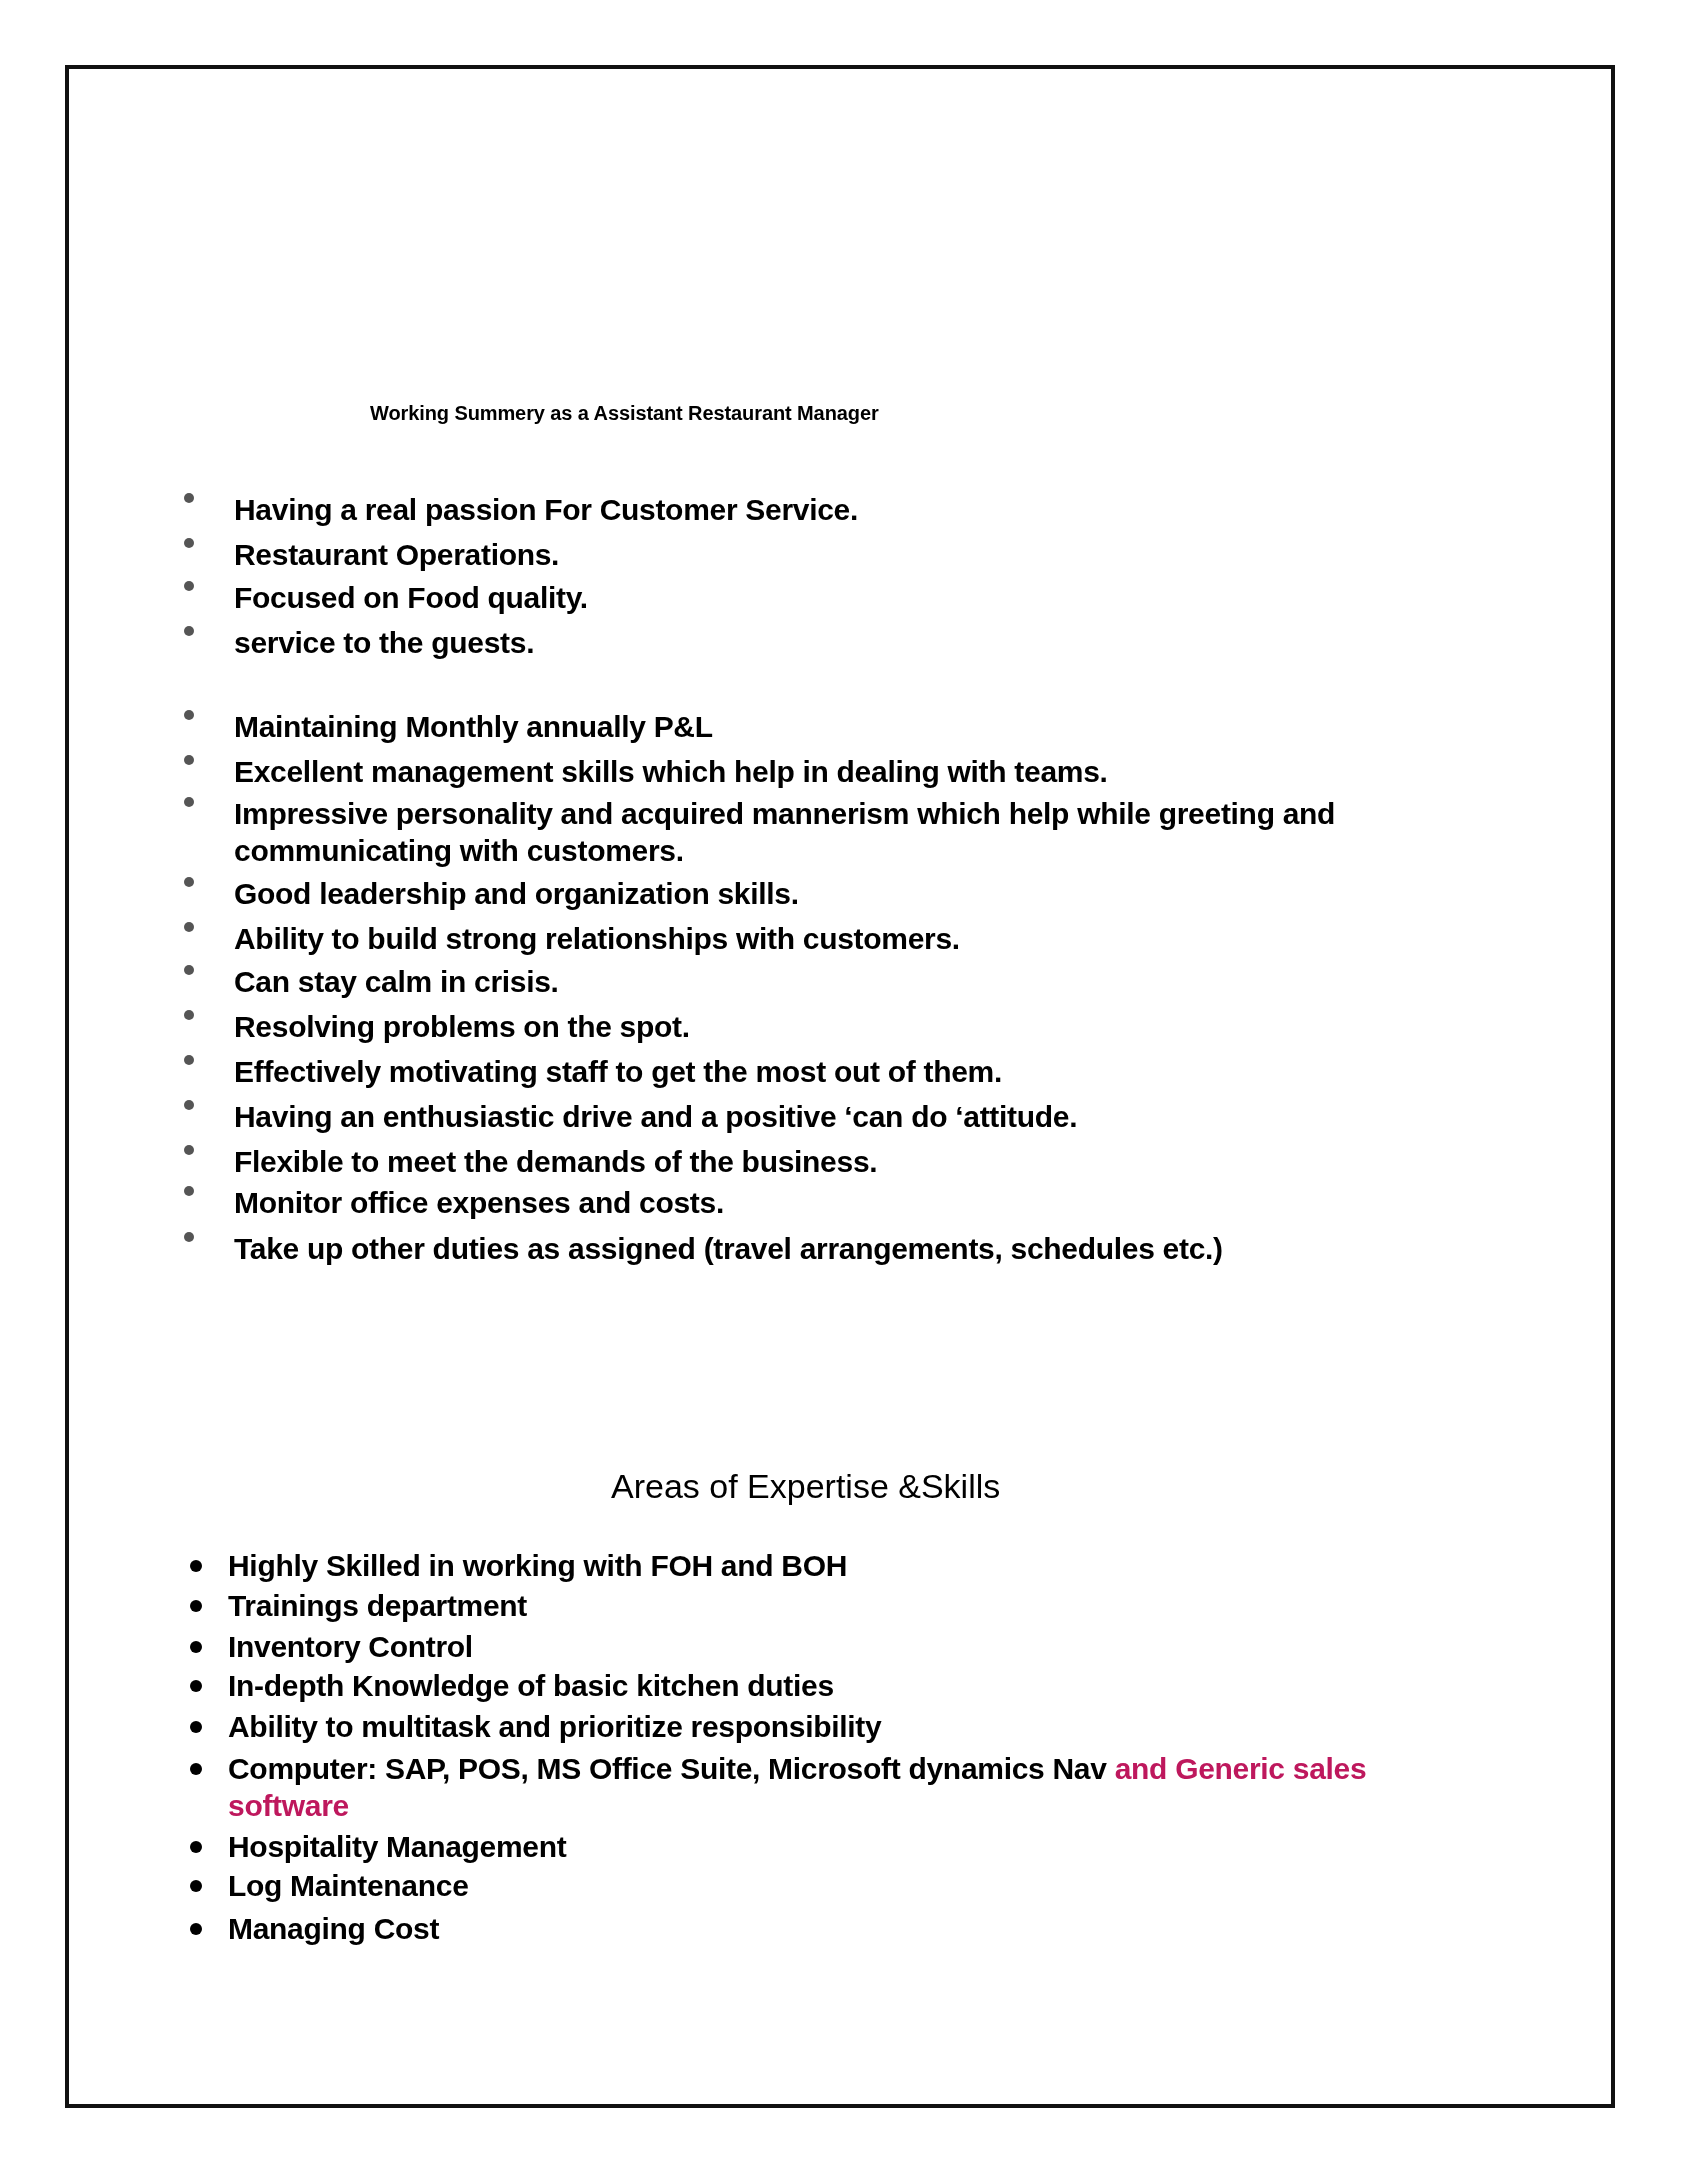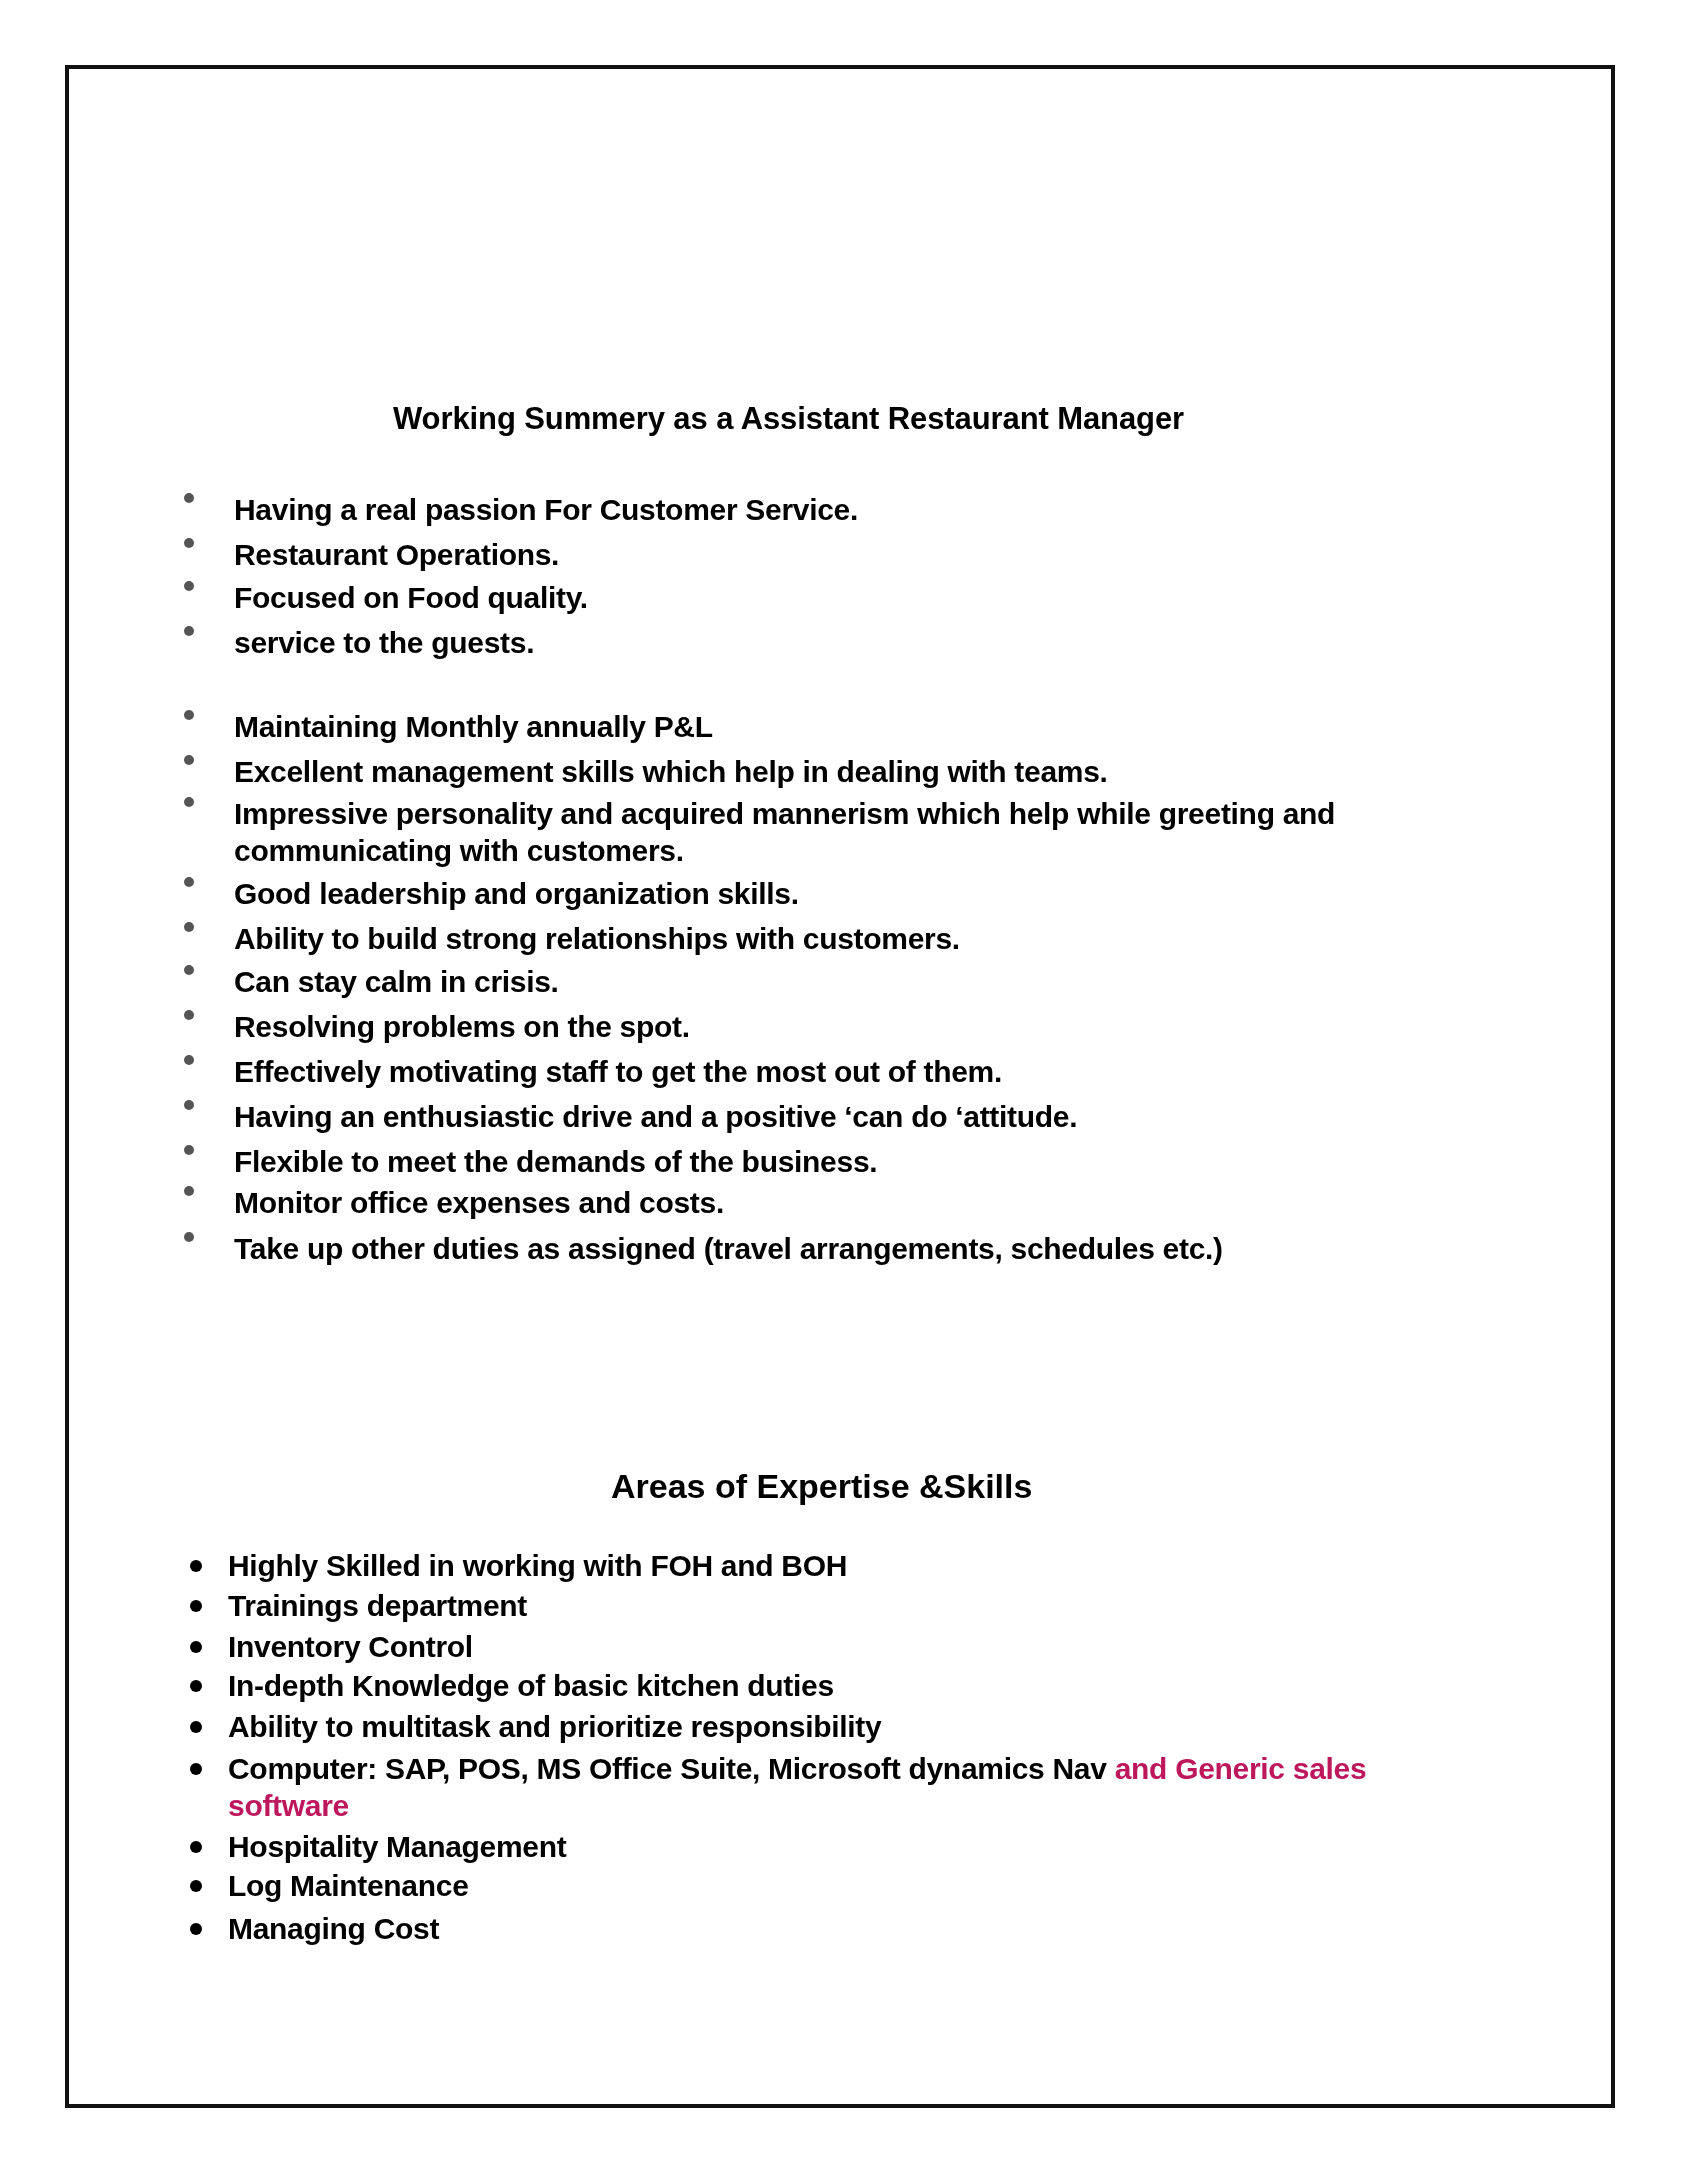--- a/index.html
+++ b/index.html
@@ -1,22 +1,22 @@
 <!DOCTYPE html>
 <html><head>
 <meta charset="utf-8">
 <style>
   html, body { margin: 0; padding: 0; background: #ffffff; }
   body { width: 1683px; height: 2178px; position: relative; overflow: hidden;
          font-family: "Liberation Sans", "DejaVu Sans", sans-serif; color: #000; }
   .page-border { position: absolute; left: 65px; top: 65px; width: 1542px; height: 2035px;
                  border: 4px solid #111; box-sizing: content-box; }
   .heading { position: absolute; font-weight: bold; white-space: nowrap; line-height: 1; }
-  #h1 { left: 393px; top: 403px; font-size: 31px; letter-spacing: -0.1px; }
-  #h2 { left: 611px; top: 1469px; font-size: 34px; font-weight: bold; }
+  #h1 { left: 370px; top: 403px; font-size: 20px; letter-spacing: -0.1px; }
+  #h2 { left: 611px; top: 1469px; font-size: 34px; font-weight: normal; }
 
   .item { position: absolute; font-weight: bold; line-height: 37px; white-space: nowrap; }
   .summary .item { left: 180px; font-size: 30px; letter-spacing: -0.3px; }
   .summary .bullet { position: absolute; left: 4px; top: 14px; width: 10px; height: 10px;
                      border-radius: 50%; background: #555; }
   .summary .text { position: absolute; left: 54px; top: 12px; }
   .skills .item { left: 180px; font-size: 30px; letter-spacing: -0.3px; }
   .skills .bullet { position: absolute; left: 10px; top: 13px; width: 12px; height: 12px;
                     border-radius: 50%; background: #000; }
   .skills .text { position: absolute; left: 48px; top: 0; }

